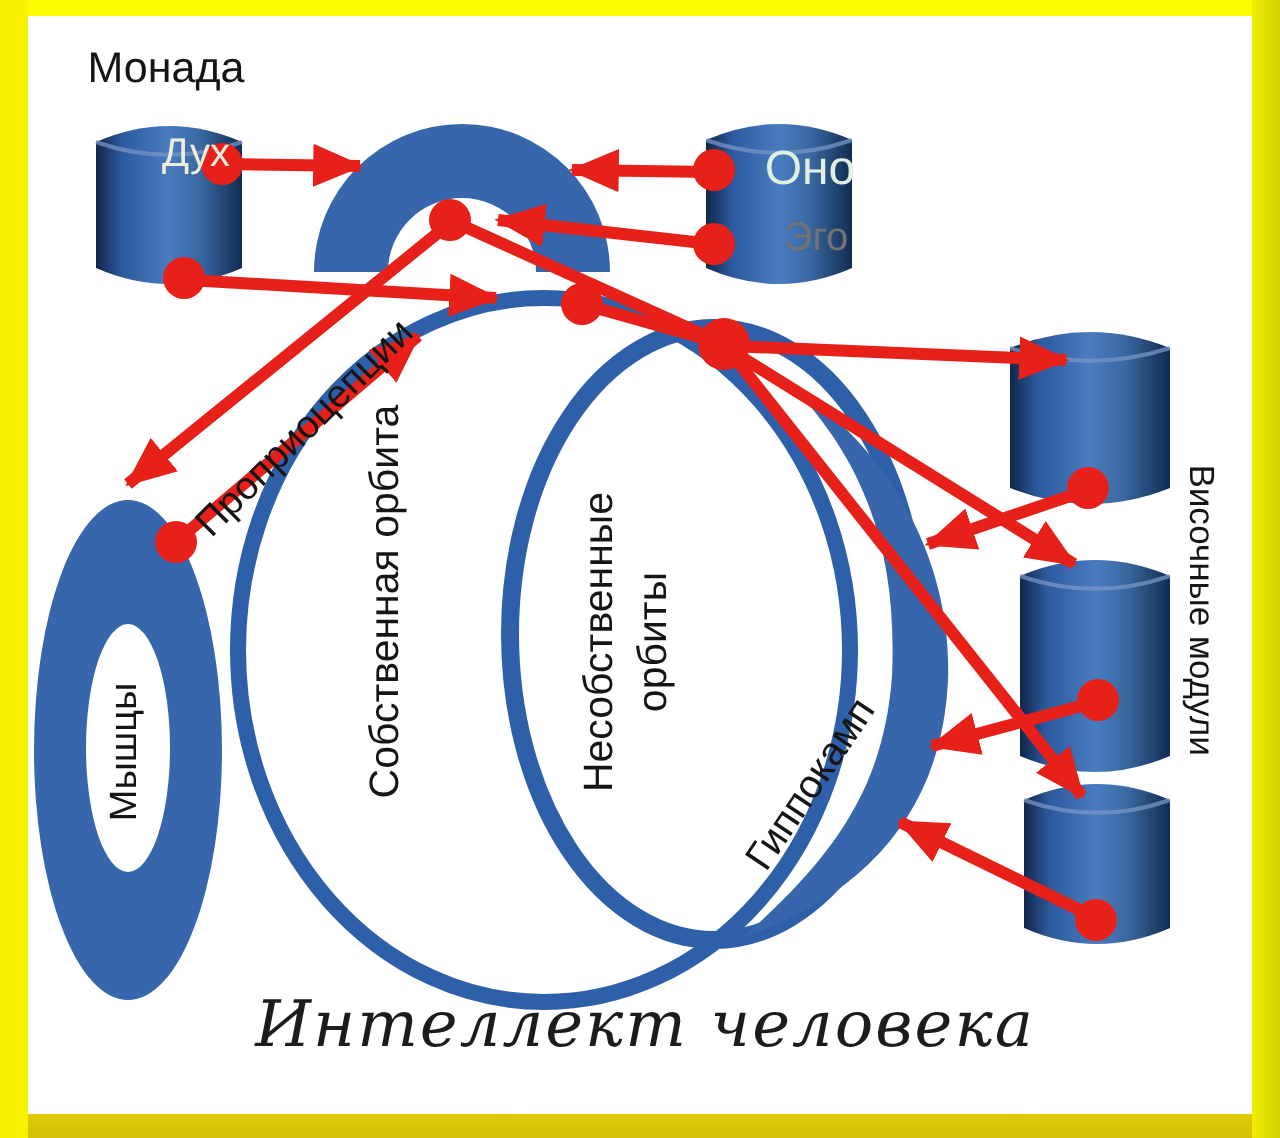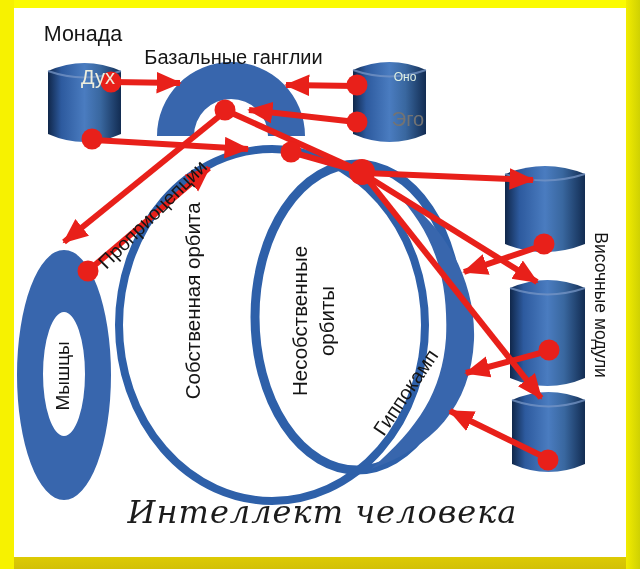--- a/index.html
+++ b/index.html
@@ -87,24 +87,23 @@
         <circle cx="88" cy="271" r="10.5" fill="#e8201a"></circle>
         <circle cx="291" cy="152" r="10.5" fill="#e8201a"></circle>
         <circle cx="362" cy="172" r="13" fill="#e8201a"></circle>
         <circle cx="544" cy="244" r="10.5" fill="#e8201a"></circle>
         <circle cx="549" cy="350" r="10.5" fill="#e8201a"></circle>
         <circle cx="548" cy="460" r="10.5" fill="#e8201a"></circle>
       </g>
   </svg>
 
   <div class="lbl" style="left:28px;top:22px;width:110px;font-size:21.5px;">Монада</div>
-  <div class="lbl" style="left:126px;top:46px;width:215px;font-size:20px;">Базальные ганглии</div>
 
   <div class="lbl cyl-text" style="left:50px;top:66px;width:64px;font-size:20px;color:#eeeedd;">Дух</div>
-  <div class="lbl cyl-text" style="left:360px;top:71px;width:58px;font-size:12px;color:#dff0e2;">Оно</div>
+  <div class="lbl cyl-text" style="left:360px;top:71px;width:58px;font-size:24px;color:#dff0e2;">Оно</div>
   <div class="lbl cyl-text" style="left:364px;top:108px;width:56px;font-size:20px;color:#737373;">Эго</div>
 
   <div class="lbl" style="left:45px;top:203px;width:215px;font-size:19.5px;transform:rotate(-45deg);">Проприоцепции</div>
 
   <div class="lbl" style="left:57px;top:289px;width:272px;font-size:20.5px;transform:rotate(-90deg);">Собственная орбита</div>
 
   <div class="lbl" style="left:198px;top:294px;width:230px;font-size:20.5px;line-height:27px;transform:rotate(-90deg);">Несобственные
 орбиты</div>
 
   <div class="lbl" style="left:338px;top:381px;width:136px;font-size:20px;transform:rotate(-56deg);">Гиппокамп</div>

